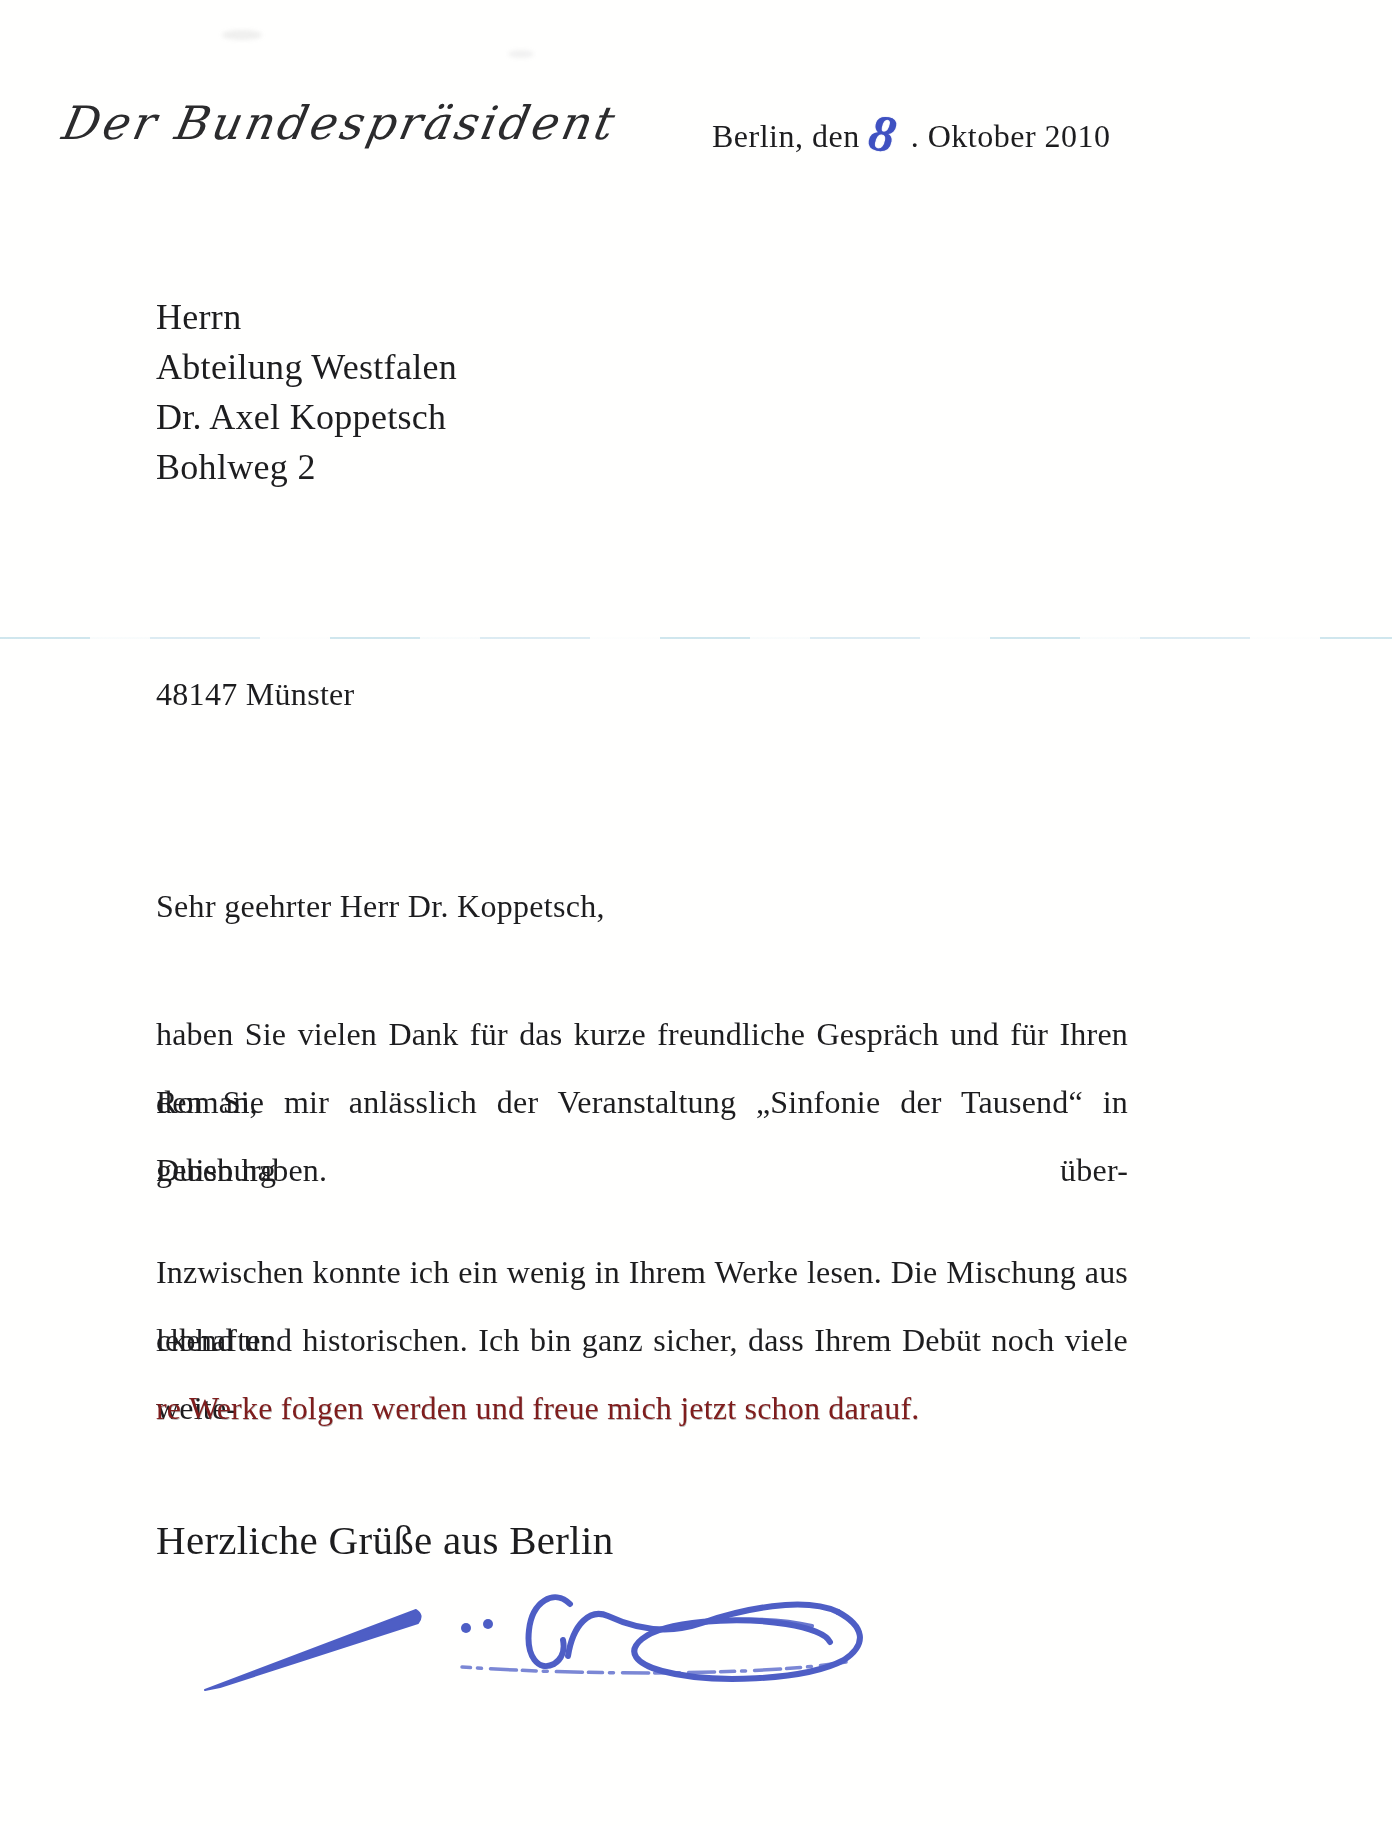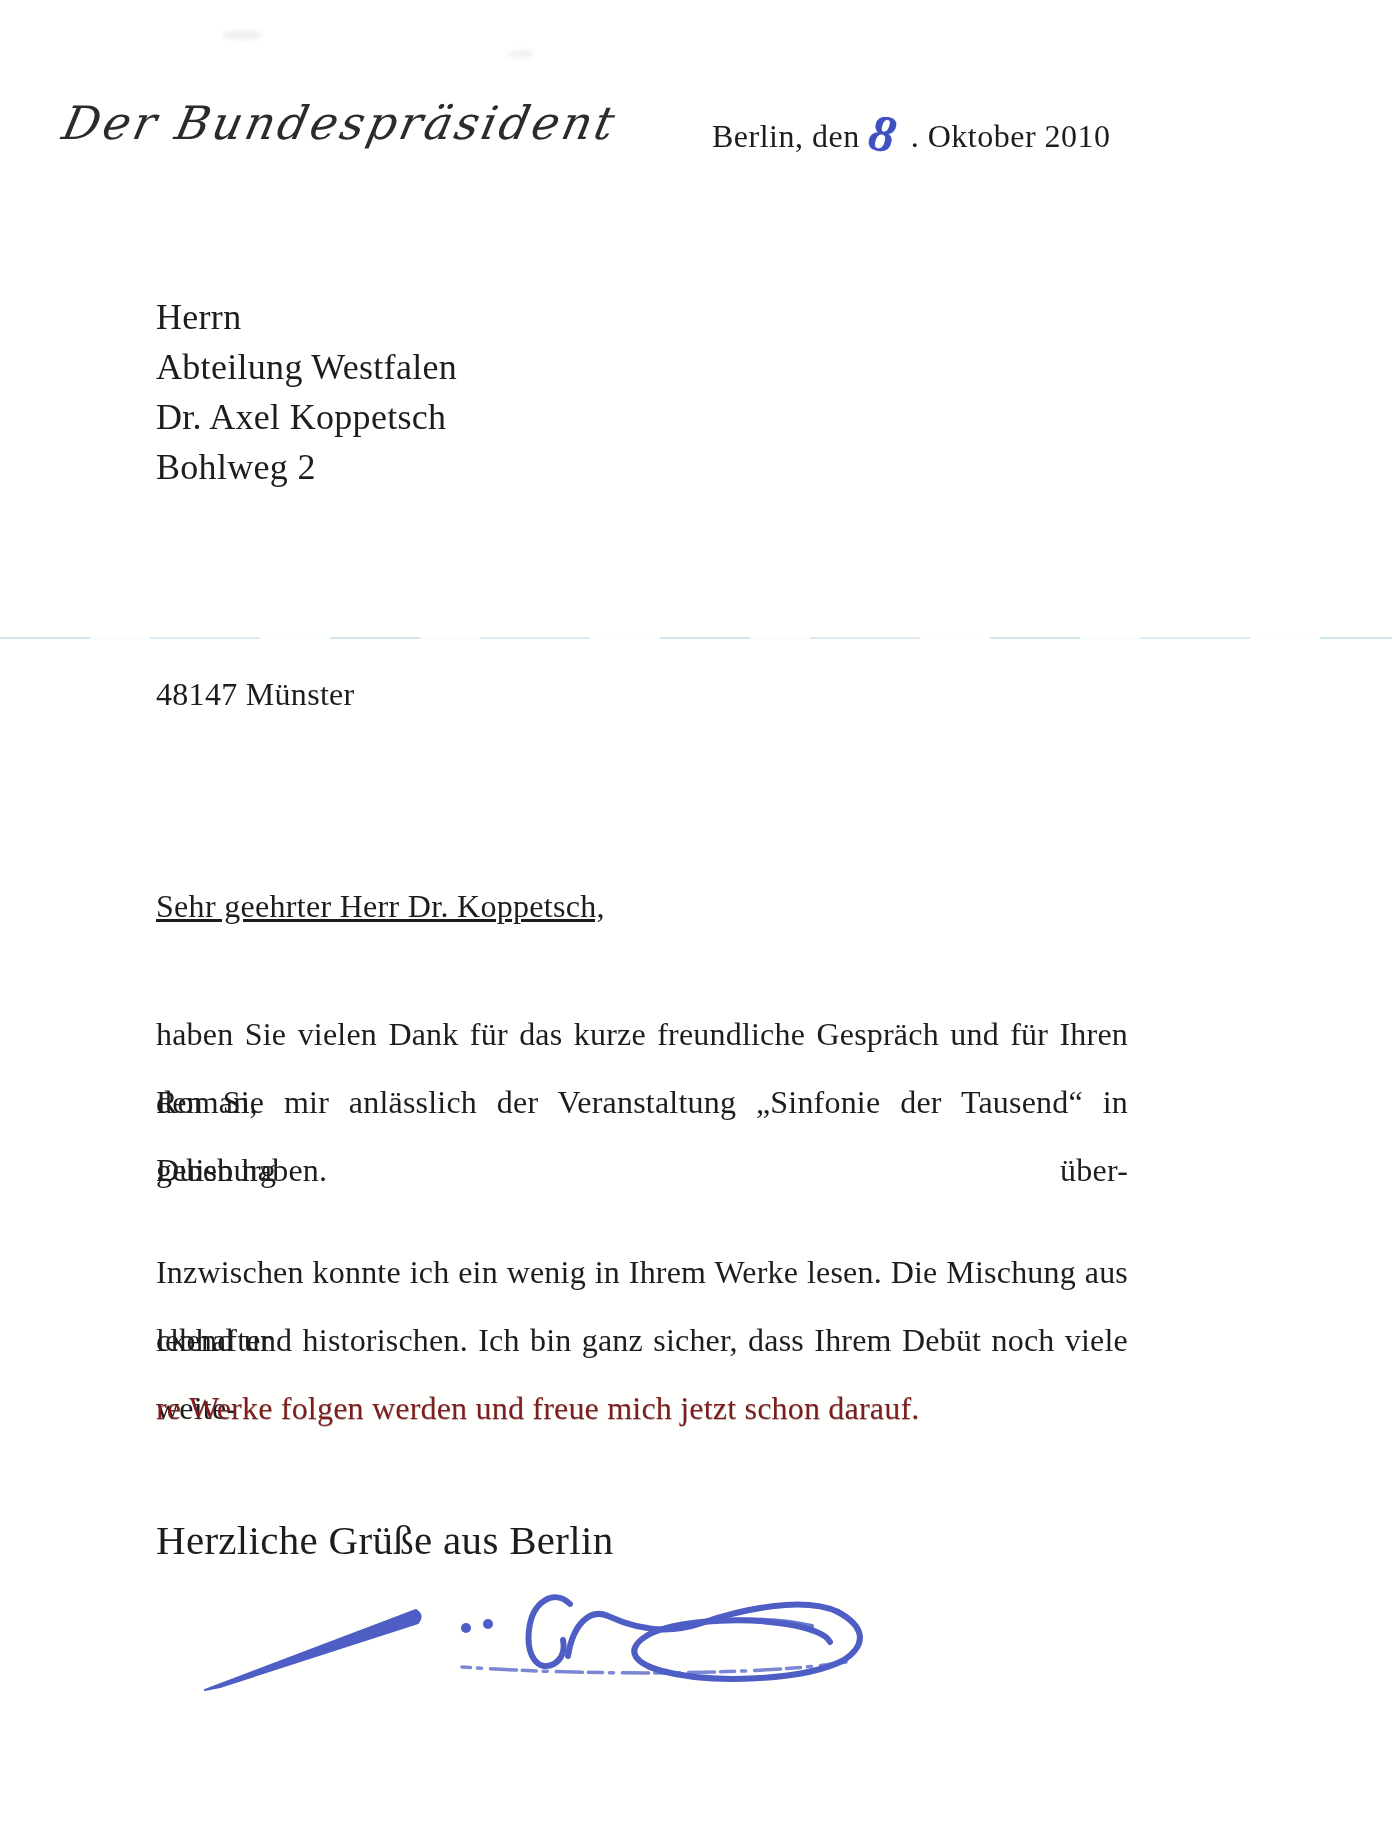--- a/index.html
+++ b/index.html
@@ -68,21 +68,21 @@
     position: absolute; left: 222px; top: 30px; width: 40px; height: 10px;
     background: rgba(120,120,125,0.12); border-radius: 50%; filter: blur(2px);
   }
   .top-smudge-2 {
     position: absolute; left: 508px; top: 50px; width: 26px; height: 8px;
     background: rgba(120,120,125,0.10); border-radius: 50%; filter: blur(2px);
   }
 
   .salutation {
     position: absolute; left: 156px; top: 888px;
-    font-size: 32px; letter-spacing: 0.3px; text-decoration: underline;
+    font-size: 32px; letter-spacing: 0.3px;
   }
 
   .para {
     position: absolute; left: 156px; width: 972px;
     font-size: 32px; letter-spacing: 0.2px;
   }
   .para-1 { top: 1000px; }
   .para-2 { top: 1238px; }
   .para .line {
     text-align: justify;

